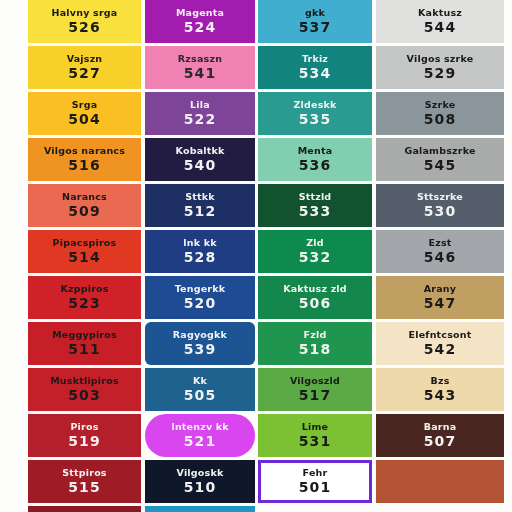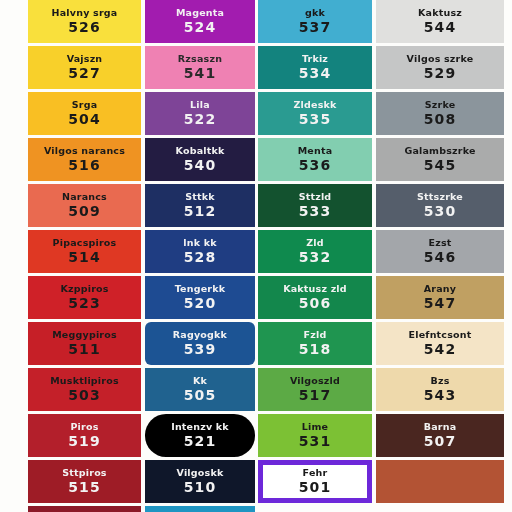--- a/index.html
+++ b/index.html
@@ -36,21 +36,21 @@
     display: flex;
     flex-direction: column;
     align-items: center;
     justify-content: center;
     box-sizing: border-box;
     line-height: 1.08;
     text-align: left;
     overflow: hidden;
   }
   .swatch.bordered {
-    border: 5px solid #6d28d9;
+    border: 3px solid #6d28d9;
   }
   .swatch .name {
     font-size: 9.5px;
     font-weight: bold;
     letter-spacing: 0.2px;
     white-space: nowrap;
     padding: 0 2px;
   }
   .swatch .code {
     font-size: 14px;
@@ -140,21 +140,21 @@
         <div class="code">520</div>
       </div>
       <div class="swatch" style="background: rgb(28, 84, 148); color: rgb(242, 242, 242); border-radius: 6px;">
         <div class="name">Ragyogkk</div>
         <div class="code">539</div>
       </div>
       <div class="swatch" style="background: rgb(32, 98, 143); color: rgb(242, 242, 242);">
         <div class="name">Kk</div>
         <div class="code">505</div>
       </div>
-      <div class="swatch" style="background: #000000; color: rgb(242, 242, 242); border-radius: 21px;">
+      <div class="swatch" style="background: #d946ef; color: rgb(242, 242, 242); border-radius: 21px;">
         <div class="name">Intenzv kk</div>
         <div class="code">521</div>
       </div>
       <div class="swatch" style="background: #0f172a; color: rgb(242, 242, 242);">
         <div class="name">Vilgoskk</div>
         <div class="code">510</div>
       </div>
       <div class="swatch" style="background: rgb(31, 149, 194); color: rgb(242, 242, 242);"></div>
     </div>
   <div class="column col-2">

